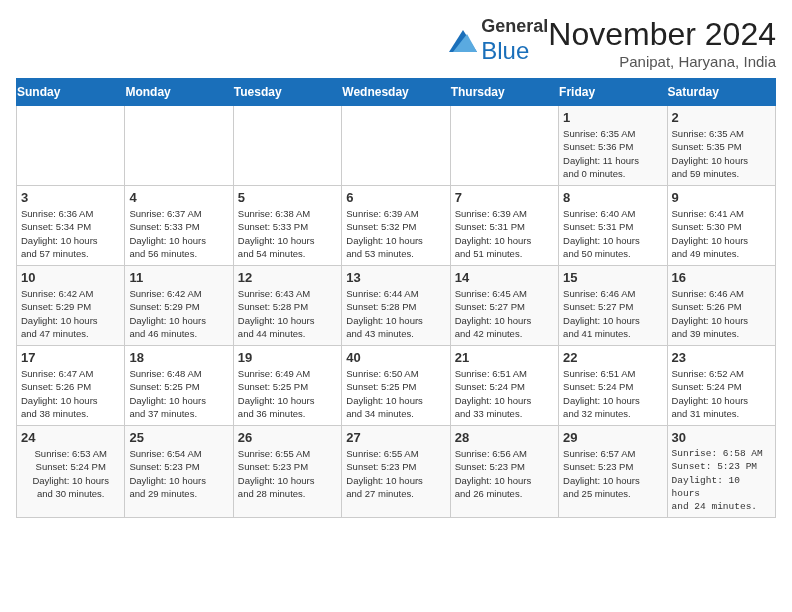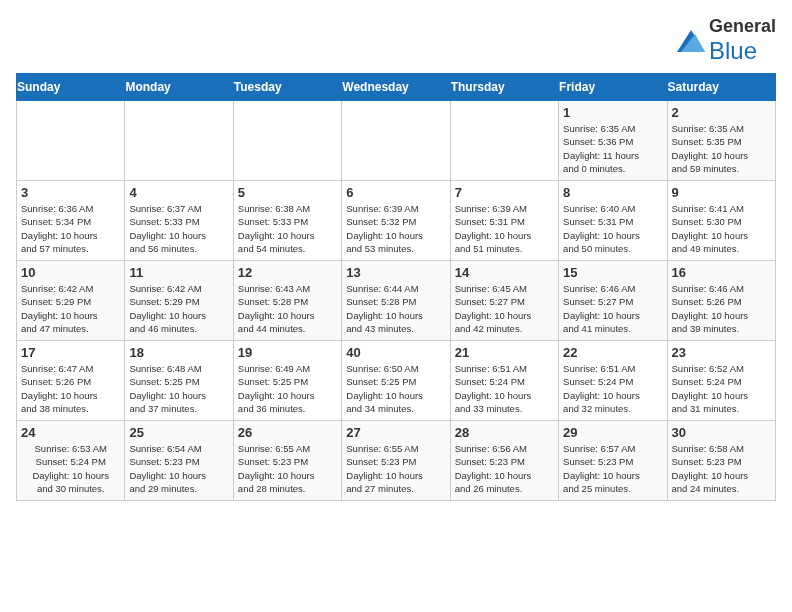--- a/index.html
+++ b/index.html
@@ -95,20 +95,24 @@
   <div class="logo">
     <svg class="logo-icon" viewBox="0 0 28 22" xmlns="http://www.w3.org/2000/svg">
       <polygon points="0,22 14,0 28,22" fill="#1a6fba"></polygon>
       <polygon points="4,22 18,4 28,22" fill="#5aaae0"></polygon>
     </svg>
     <div>
       <span class="logo-text-general">General</span><br>
       <span class="logo-text-blue">Blue</span>
     </div>
   </div>
+  <div class="title-block">
+    <div class="month-title">November 2024</div>
+    <div class="location">Panipat, Haryana, India</div>
+  </div>
 </div>
 
 <table>
   <thead>
     <tr>
     <th>Sunday</th>
         <th>Monday</th>
         <th>Tuesday</th>
         <th>Wednesday</th>
         <th>Thursday</th>
@@ -329,20 +333,20 @@
         </td>
         <td>
           <span class="day-number">29</span>
           <div class="cell-info" style="white-space: pre-line;">Sunrise: 6:57 AM
 Sunset: 5:23 PM
 Daylight: 10 hours
 and 25 minutes.</div>
         </td>
         <td>
           <span class="day-number">30</span>
-          <div class="cell-info" style="white-space: pre-line;">Sunrise: 6:58 AM
+          <div class="cell-info" style="white-space: pre-line; font-family: Liberation Mono, monospace;">Sunrise: 6:58 AM
 Sunset: 5:23 PM
 Daylight: 10 hours
 and 24 minutes.</div>
         </td>
       </tr>
     </tbody>
 </table>
 
 </body></html>

